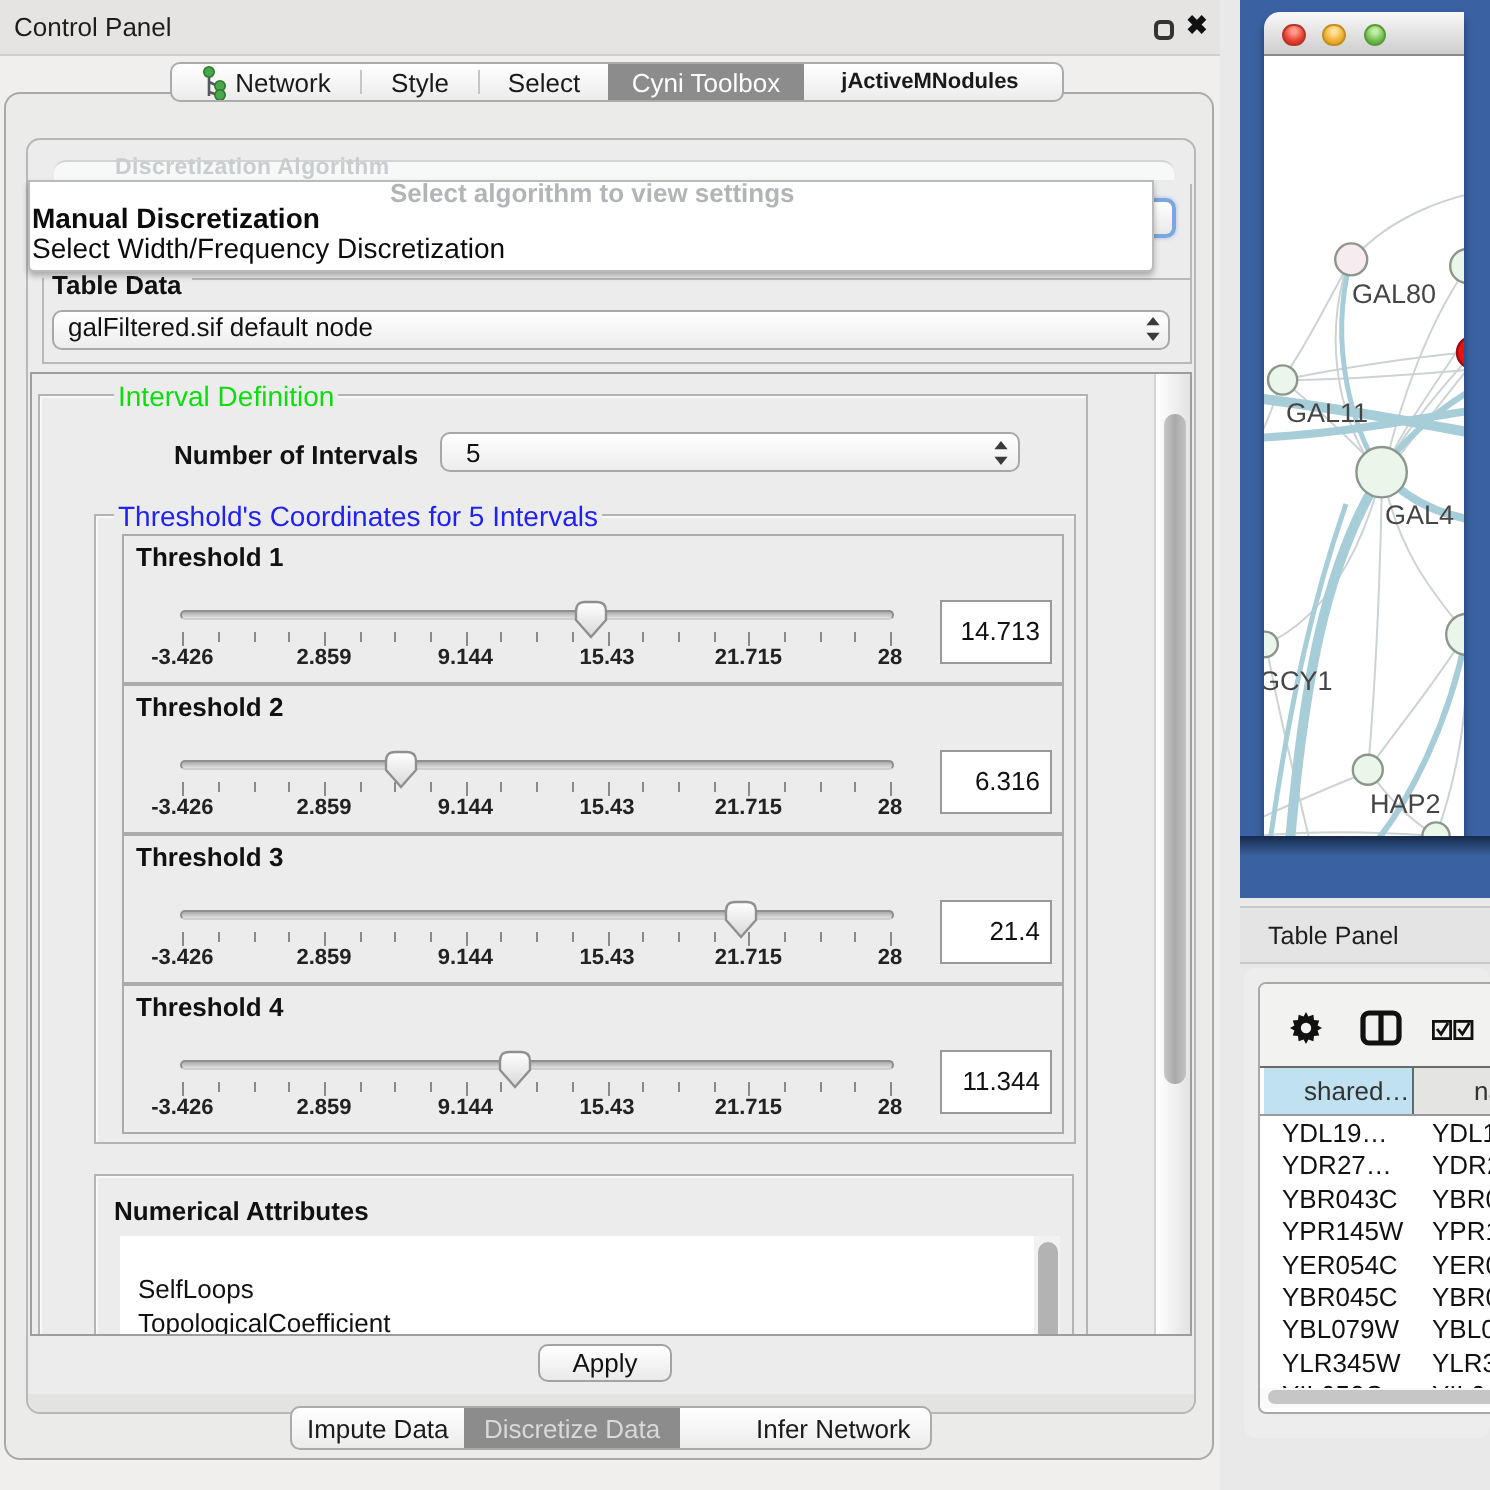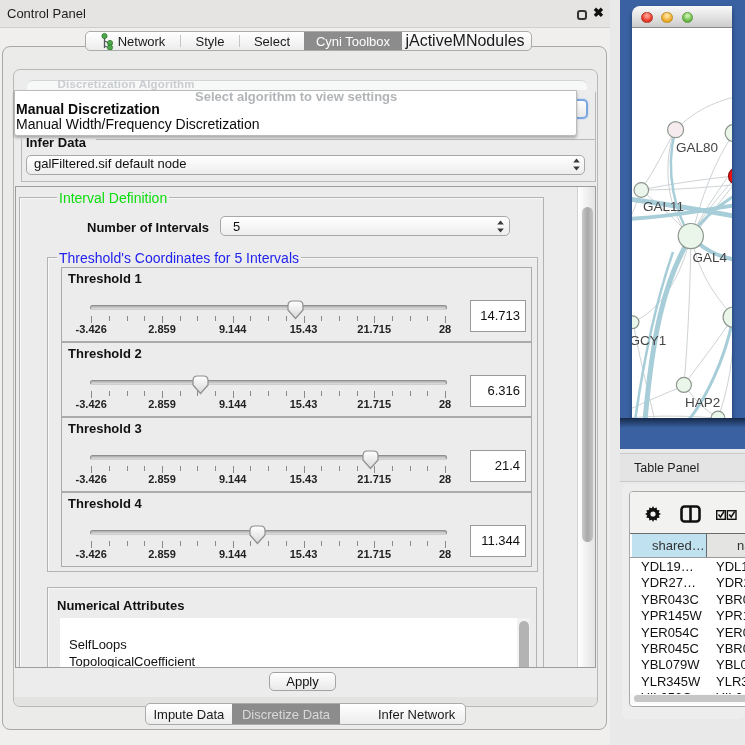--- a/index.html
+++ b/index.html
@@ -34,34 +34,34 @@
         <circle cx="3.5" cy="4" r="2.6" fill="#4ca64c" stroke="#2c7a2c" stroke-width="0.8"></circle>
         <circle cx="9" cy="11" r="2.6" fill="#4ca64c" stroke="#2c7a2c" stroke-width="0.8"></circle>
         <circle cx="9" cy="15.5" r="2.6" fill="#4ca64c" stroke="#2c7a2c" stroke-width="0.8"></circle>
       </svg>
       Network</div>
     <div style="width:1px;background:#c6c6c6;margin:3px 0;"></div>
     <div style="width:58px;display:flex;align-items:center;justify-content:center;font-size:13px;color:#1a1a1a;">Style</div>
     <div style="width:1px;background:#c6c6c6;margin:3px 0;"></div>
     <div style="width:64px;display:flex;align-items:center;justify-content:center;font-size:13px;color:#1a1a1a;">Select</div>
     <div style="width:98px;display:flex;align-items:center;justify-content:center;font-size:13px;color:#fdfdfd;background:#8c8c8c;">Cyni Toolbox</div>
-    <div style="width:126px;display:flex;align-items:center;justify-content:center;font-size:16px;color:#1a1a1a;">jActiveMNodules</div>
+    <div style="width:126px;display:flex;align-items:center;justify-content:center;font-size:11px;color:#1a1a1a;font-weight:bold;">jActiveMNodules</div>
   </div>
 
   
   <div class="abs" style="left:27px;top:80px;width:560px;height:10px;background:#f7f8f8;border-top:1px solid #d4d4d4;border-radius:6px 6px 0 0;"></div>
   <div class="abs" style="left:57.5px;top:77.5px;font-size:11.5px;font-weight:bold;color:#cacdd0;letter-spacing:0.2px;">Discretization Algorithm</div>
   
   <div class="abs" style="left:595px;top:92px;width:1px;height:89px;background:#b9b9b9;"></div>
   <div class="abs" style="left:21px;top:181px;width:575px;height:1px;background:#b9b9b9;"></div>
   
   <div class="abs" style="left:570px;top:99px;width:18px;height:20px;background:linear-gradient(#ffffff,#e8e8e8);border:2px solid #7ba7e0;border-left:none;border-radius:0 5px 5px 0;box-shadow:0 0 2px #9bbbe8;"></div>
 
   
-  <div class="abs" style="left:26px;top:134.5px;font-size:13px;font-weight:bold;color:#111;">Infer Data</div>
+  <div class="abs" style="left:26px;top:134.5px;font-size:13px;font-weight:bold;color:#111;">Table Data</div>
   <div class="abs" style="left:21px;top:139px;width:1px;height:42px;background:#b9b9b9;"></div>
   <div class="abs" style="left:96px;top:139px;width:500px;height:1px;background:#b9b9b9;"></div>
 
   
   <div class="abs" style="left:26px;top:154.5px;width:559px;height:20px;background:linear-gradient(#ffffff,#ededed);border:1px solid #a8a8a8;border-radius:5px;"></div>
   <div class="abs" style="left:34px;top:156px;font-size:13px;color:#111;">galFiltered.sif default node</div>
   <svg class="abs" style="left:572px;top:158px;" width="9" height="13" viewBox="0 0 9 13">
     <path d="M4.5 0.5 L7.8 4.6 H1.2 Z" fill="#3a3a3a"></path>
       <path d="M4.5 12.5 L1.2 8.4 H7.8 Z" fill="#3a3a3a"></path>
   </svg>
@@ -259,13 +259,13 @@
   </div>
 
   <div style="height:10px;position:relative;background:#fafafa;">
     <div style="position:absolute;left:4px;top:1px;width:114px;height:7px;background:#c6c6c6;border-radius:4px;"></div>
   </div>
 </div>
 
 <div class="abs" style="left:14px;top:90px;width:563px;height:46px;background:#ffffff;border:1px solid #bbbbbb;border-radius:0 0 3px 3px;box-shadow:0 2px 3px rgba(0,0,0,0.28);"></div>
 <div class="abs" style="left:195px;top:89px;font-size:13px;font-weight:bold;color:#b2b5b8;">Select algorithm to view settings</div>
 <div class="abs" style="left:16px;top:100.5px;font-size:14px;font-weight:bold;color:#0c0c0c;">Manual Discretization</div>
-<div class="abs" style="left:16px;top:116px;font-size:14px;color:#0c0c0c;">Manual Width/Frequency Discretization</div>
+<div class="abs" style="left:16px;top:116px;font-size:14px;color:#0c0c0c;">Select Width/Frequency Discretization</div>
 
 </body></html>

